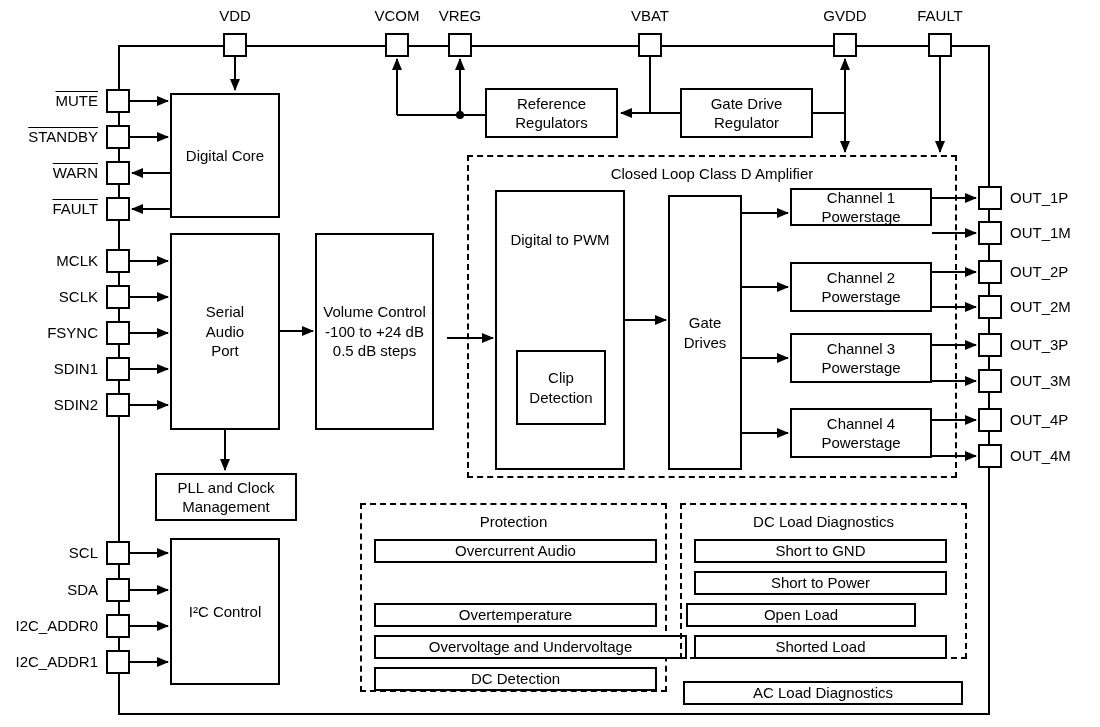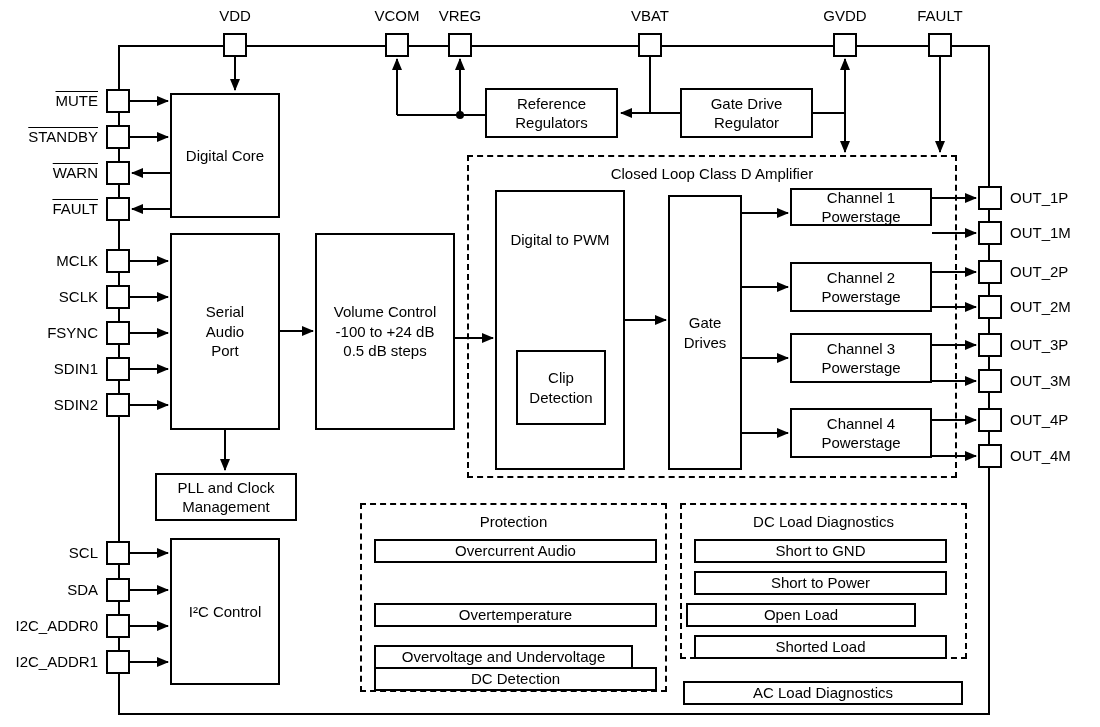--- a/index.html
+++ b/index.html
@@ -84,21 +84,21 @@
   </svg>
 
   <div class="dashed" style="left:467px; top:155px; width:490px; height:323px">
     <div class="dashed-title">Closed Loop Class D Amplifier</div>
   </div>
 
   <div class="dashed" style="left:360px; top:503px; width:307px; height:189px">
     <div class="dashed-title">Protection</div>
     <div class="item" style="left:12px; top:34px; width:283px">Overcurrent Audio</div>
     <div class="item" style="left:12px; top:98px; width:283px">Overtemperature</div>
-    <div class="item" style="left:12px; top:140px; width:259px">Overvoltage and Undervoltage</div>
+    <div class="item" style="left:12px; top:130px; width:313px">Overvoltage and Undervoltage</div>
     <div class="item" style="left:12px; top:162px; width:283px">DC Detection</div>
   </div>
 
   <div class="dashed" style="left:680px; top:503px; width:287px; height:156px">
     <div class="dashed-title">DC Load Diagnostics</div>
     <div class="item" style="left:12px; top:34px; width:253px">Short to GND</div>
     <div class="item" style="left:12px; top:66px; width:253px">Short to Power</div>
     <div class="item" style="left:4px; top:98px; width:230px">Open Load</div>
     <div class="item" style="left:12px; top:130px; width:253px">Shorted Load</div>
   </div>
@@ -106,21 +106,21 @@
   <div class="item" style="left:683px; top:681px; width:280px">AC Load Diagnostics</div>
 
   <div class="block" style="left:170px; top:93px; width:110px; height:125px">Digital Core</div>
   <div class="block" style="left:485px; top:88px; width:133px; height:50px">Reference
 Regulators</div>
   <div class="block" style="left:680px; top:88px; width:133px; height:50px">Gate Drive
 Regulator</div>
   <div class="block" style="left:170px; top:233px; width:110px; height:197px">Serial
 Audio
 Port</div>
-  <div class="block" style="left:315px; top:233px; width:140px; height:197px">Volume Control
+  <div class="block" style="left:315px; top:233px; width:119px; height:197px">Volume Control
 -100 to +24 dB
 0.5 dB steps</div>
   <div class="block top-text" style="left:495px; top:190px; width:130px; height:280px">Digital to PWM</div>
   <div class="block" style="left:516px; top:350px; width:90px; height:75px; z-index:4">Clip
 Detection</div>
   <div class="block" style="left:668px; top:195px; width:74px; height:275px">Gate
 Drives</div>
   <div class="block" style="left:790px; top:188px; width:142px; height:38px">Channel 1
 Powerstage</div>
   <div class="block" style="left:790px; top:262px; width:142px; height:50px">Channel 2

